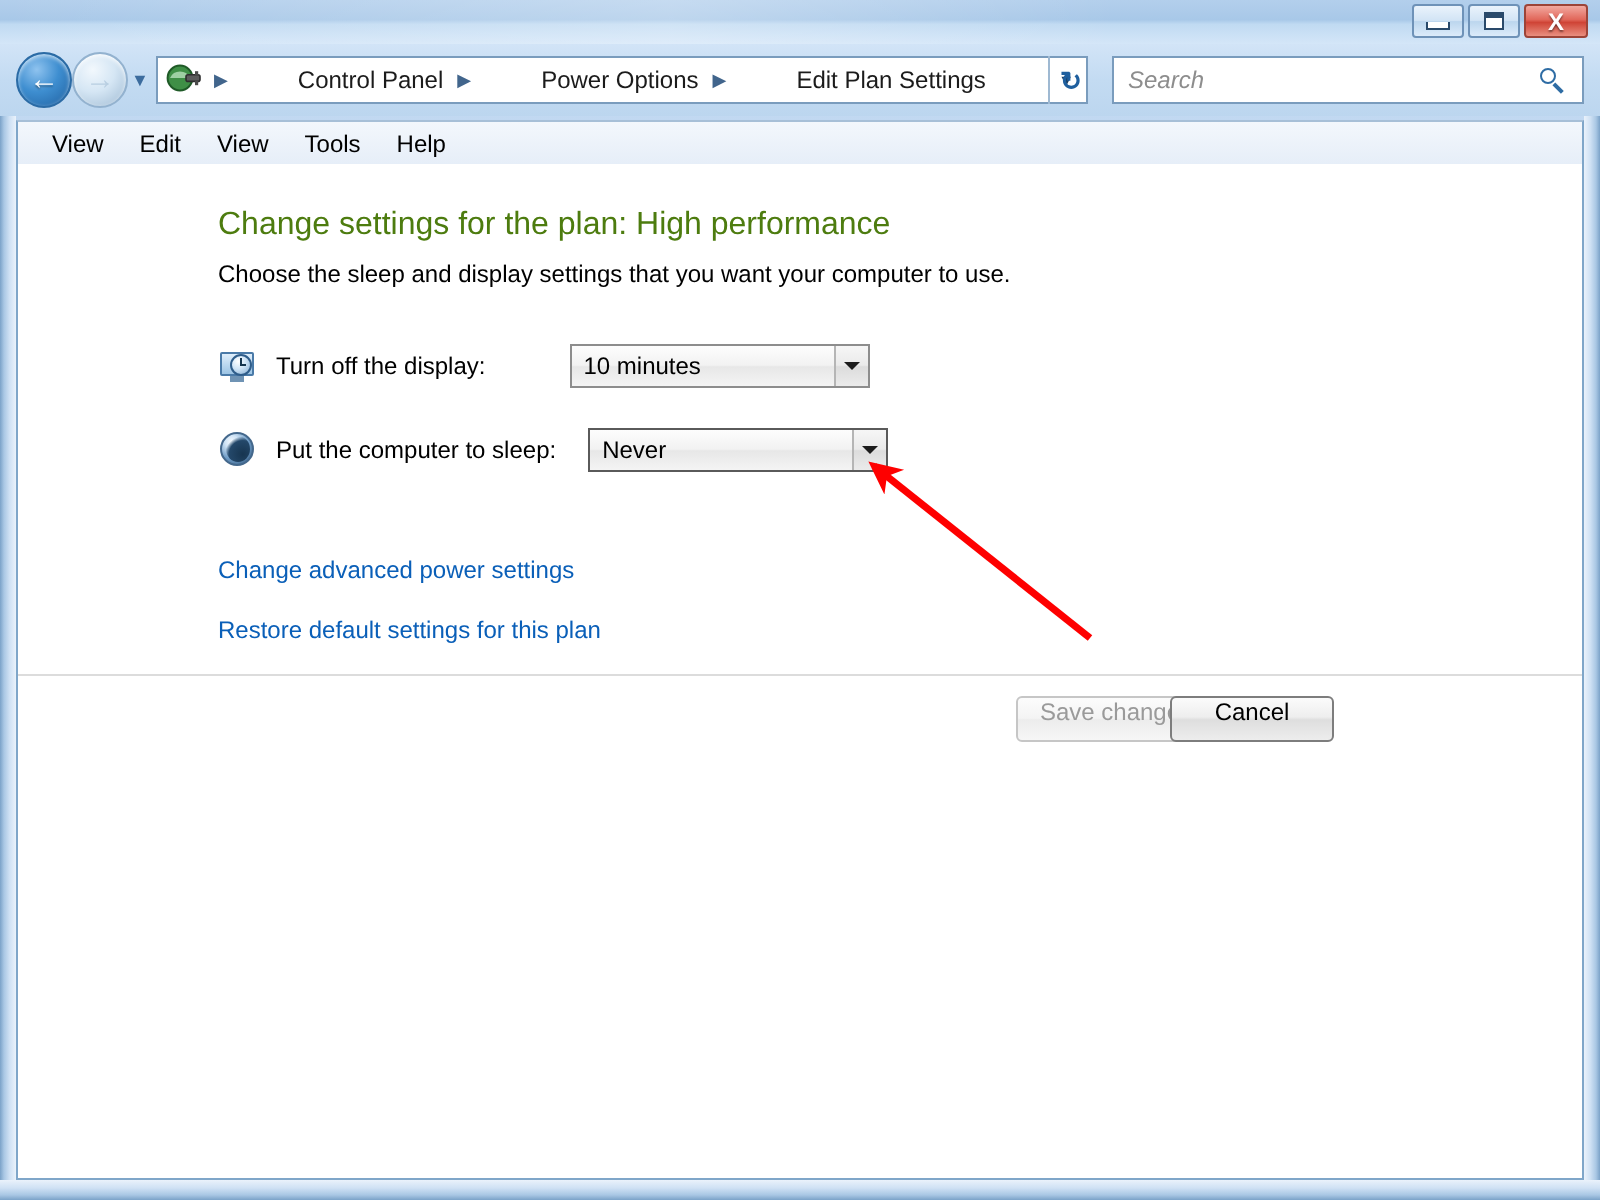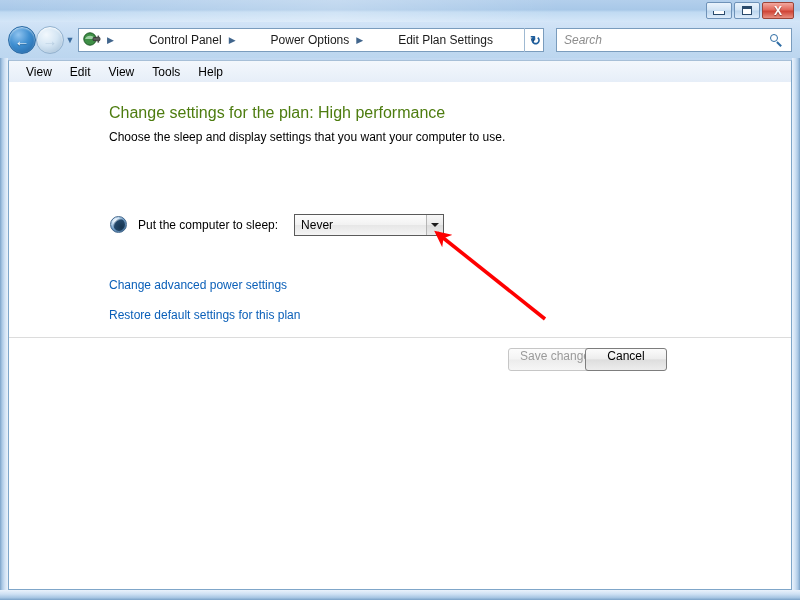--- a/index.html
+++ b/index.html
@@ -482,20 +482,36 @@
     <span class="menu-item">View</span>
     <span class="menu-item">Tools</span>
     <span class="menu-item">Help</span>
   </div>
 
   <div id="content">
 
     <div id="page-heading">Change settings for the plan: High performance</div>
     <div id="page-subtext">Choose the sleep and display settings that you want your computer to use.</div>
 
+    <div class="setting-row" id="row-display">
+      <span class="setting-icon" id="icon-display">
+        <span class="mon-body"></span>
+        <span class="mon-stand"></span>
+        <span class="clock"></span>
+        <span class="hand-h"></span>
+        <span class="hand-m"></span>
+      </span>
+      <span class="setting-label">Turn off the display:</span>
+      <span class="combo" id="combo-display">
+        <span class="combo-value">10 minutes</span>
+        <span class="combo-btn">
+            <span class="caret"></span>
+          </span>
+      </span>
+    </div>
 
     <div class="setting-row" id="row-sleep">
       <span class="setting-icon" id="icon-sleep">
         <span class="sphere"></span>
         <span class="crescent"></span>
       </span>
       <span class="setting-label">Put the computer to sleep:</span>
       <span class="combo focused" id="combo-sleep">
         <span class="combo-value">Never</span>
         <span class="combo-btn">

